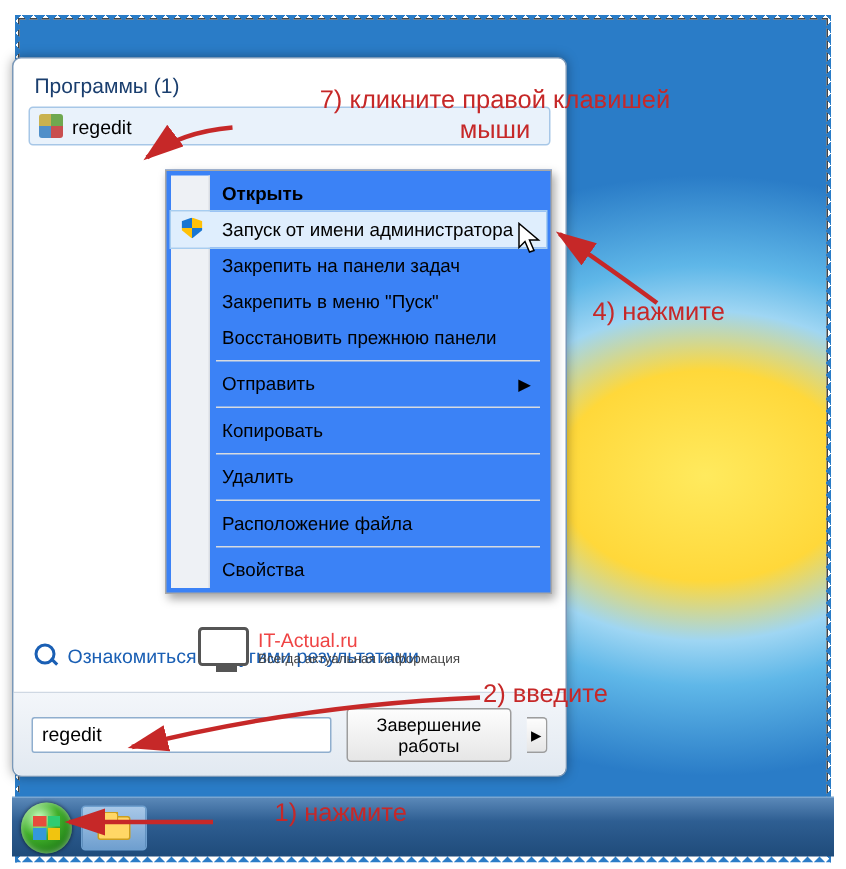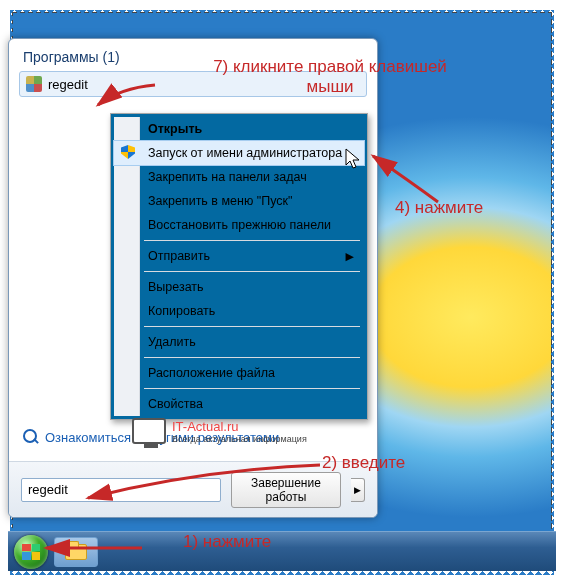--- a/index.html
+++ b/index.html
@@ -52,21 +52,21 @@
 .sm-search { flex:0 0 200px; height:24px; border:1px solid #8faece; background:#fff;
   padding:0 6px; font-size:13px; border-radius:2px; outline:none; }
 .sm-shutdown { margin-left:auto; height:36px; padding:0 10px; font-size:12px;
   background:linear-gradient(#fdfdfd,#e6e6e6); border:1px solid #9d9d9d; border-radius:3px; cursor:pointer; }
 .sm-shutdown-arrow { width:18px; height:24px; border:1px solid #9d9d9d; border-left:none;
   background:linear-gradient(#fdfdfd,#e6e6e6); border-radius:0 3px 3px 0; display:flex;
   align-items:center; justify-content:center; font-size:9px; cursor:pointer; }
 
 .ctxmenu {
   position:absolute; left:110px; top:113px; width:258px;
-  background:#0369a1; border:1px solid #a7a7a7; box-shadow:2px 3px 6px rgba(0,0,0,.35);
+  background:#3b82f6; border:1px solid #a7a7a7; box-shadow:2px 3px 6px rgba(0,0,0,.35);
   padding:3px; font-size:12.5px;
 }
 .ctx-stripe { position:absolute; left:3px; top:3px; bottom:3px; width:26px; background:#eef1f5; border-right:1px solid #d9dde3; }
 .ctxitem { position:relative; padding:5px 18px 5px 34px; white-space:nowrap; cursor:default; }
 .ctxitem.bold { font-weight:700; }
 .ctxitem.hover { background:#dfeefd; outline:1px solid #a7cdf0; }
 .ctxitem .arrow { position:absolute; right:10px; top:6px; font-size:11px; }
 .ctxsep { height:1px; background:#d7dbe0; margin:3px 4px 3px 30px; }
 .shield { position:absolute; left:7px; top:4px; width:14px; height:14px;
   background: conic-gradient(#ffc107 0 25%, #1976d2 0 50%, #ffc107 0 75%, #1976d2 0 100%);
@@ -129,21 +129,20 @@
 <div class="ctxmenu" id="ctxmenu">
   <div class="ctx-stripe"></div>
 <div class="ctxitem bold"><span>Открыть</span></div>
     <div class="ctxitem hover"><span class="shield"></span><span>Запуск от имени администратора</span></div>
     <div class="ctxitem"><span>Закрепить на панели задач</span></div>
     <div class="ctxitem"><span>Закрепить в меню "Пуск"</span></div>
     <div class="ctxitem"><span>Восстановить прежнюю панели</span></div>
     <div class="ctxsep"></div>
     <div class="ctxitem"><span>Отправить</span><span class="arrow">▶</span></div>
     <div class="ctxsep"></div>
-    <div class="ctxitem"><span>Вырезать</span></div>
     <div class="ctxitem"><span>Копировать</span></div>
     <div class="ctxsep"></div>
     <div class="ctxitem"><span>Удалить</span></div>
     <div class="ctxsep"></div>
     <div class="ctxitem"><span>Расположение файла</span></div>
     <div class="ctxsep"></div>
     <div class="ctxitem"><span>Свойства</span></div>
   </div>
 
 <div class="cursor">

